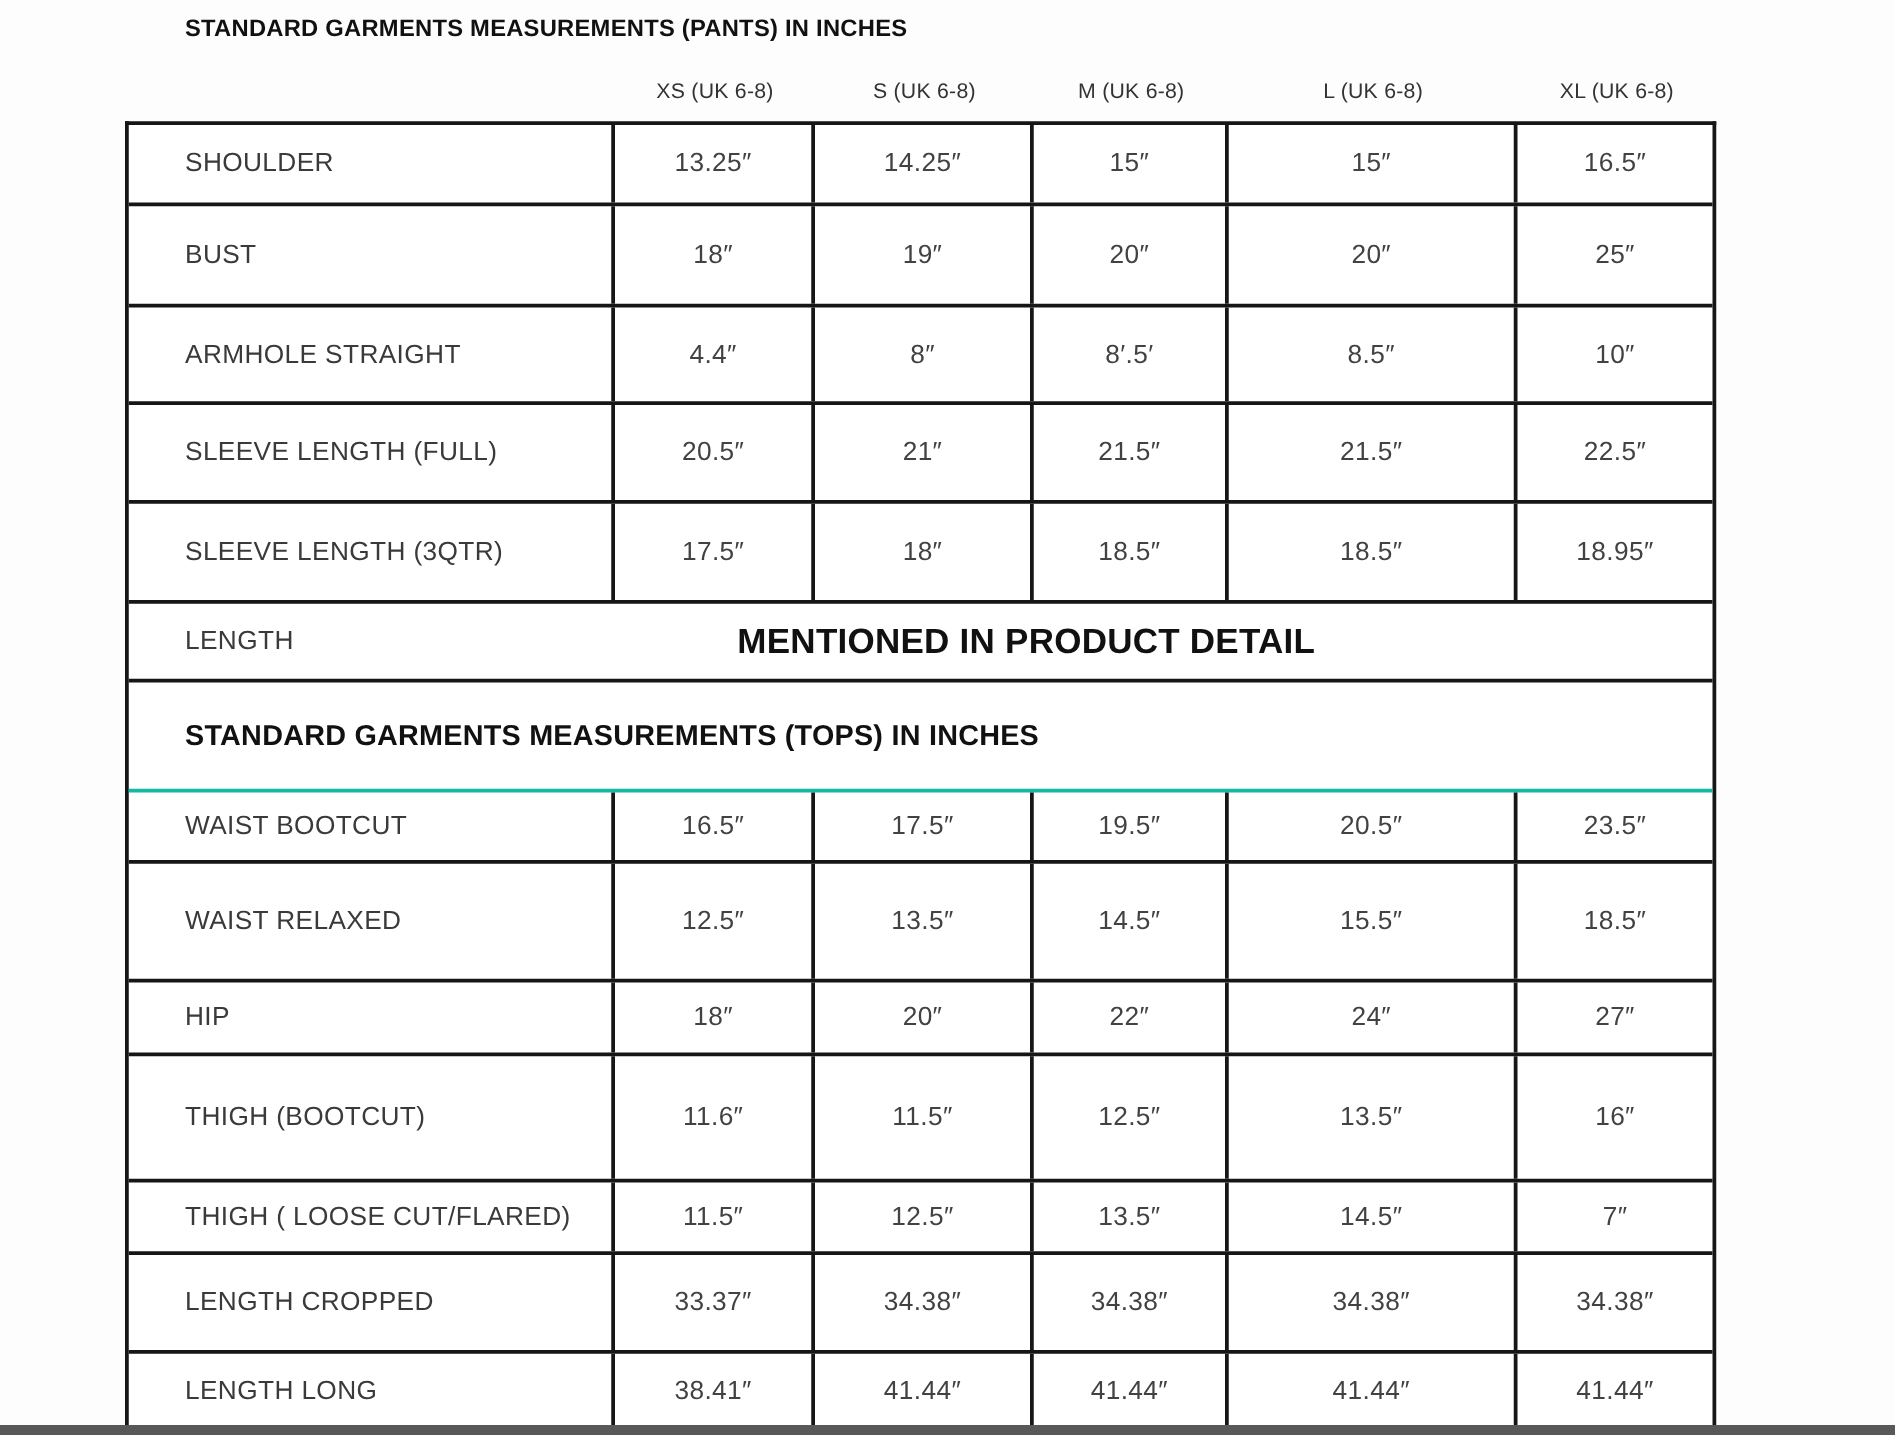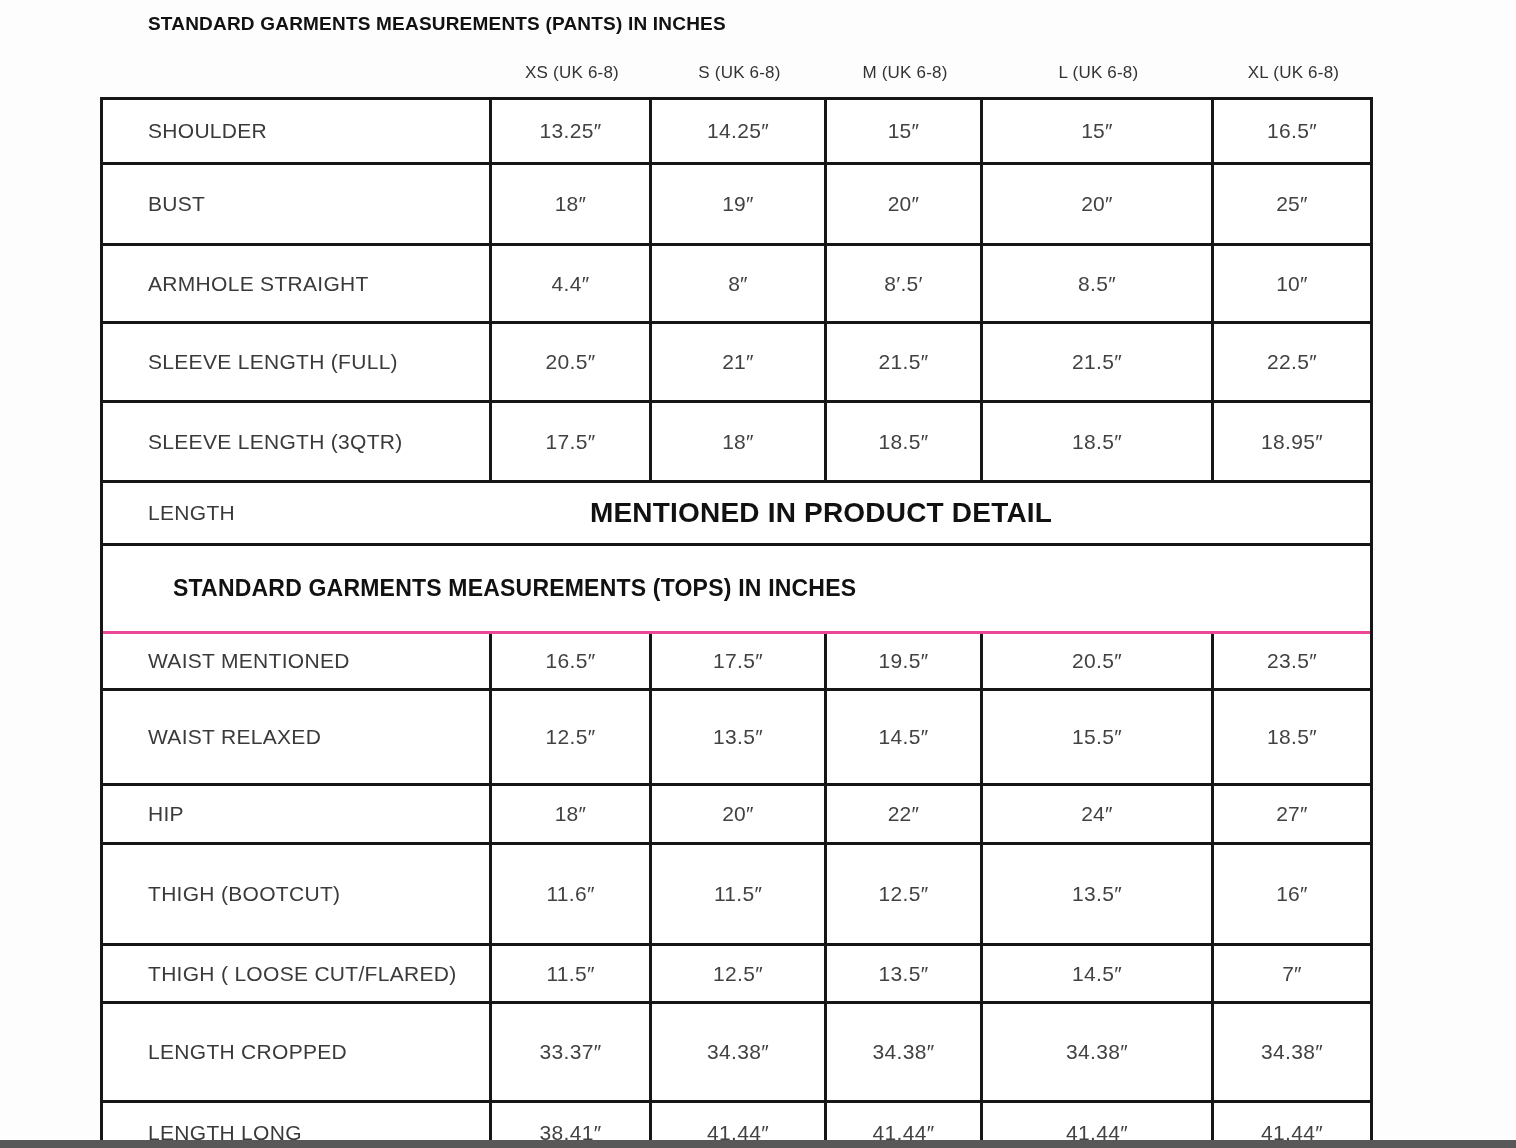--- a/index.html
+++ b/index.html
@@ -96,22 +96,22 @@
     transform: translateX(-110px);
     white-space: nowrap;
   }
 
   
   .title-strip {
     box-sizing: border-box;
     height: 88px;
     display: flex;
     align-items: center;
-    padding-left: 70px;
-    border-bottom: 3px solid #ec4899;
+    padding-left: 45px;
+    border-bottom: 3px solid #14b8a6;
   }
   .title-strip .strip-title {
     font-size: 23px;
     font-weight: 700;
     color: #111;
     letter-spacing: 0.2px;
     white-space: nowrap;
   }
 
   .bottom-bar {
@@ -189,21 +189,21 @@
     <div class="length-row" style="height:63px">
       <div class="cell label">LENGTH</div>
       <div class="length-note">MENTIONED IN PRODUCT DETAIL</div>
     </div>
 
     <div class="title-strip">
       <div class="strip-title">STANDARD GARMENTS MEASUREMENTS (TOPS) IN INCHES</div>
     </div>
 
     <div class="trow" style="height:57px">
-      <div class="cell label bordered">WAIST MENTIONED</div>
+      <div class="cell label bordered">WAIST BOOTCUT</div>
       <div class="cell bordered">16.5″</div>
       <div class="cell bordered">17.5″</div>
       <div class="cell bordered">19.5″</div>
       <div class="cell bordered">20.5″</div>
       <div class="cell">23.5″</div>
     </div>
 
     <div class="trow" style="height:95px">
       <div class="cell label bordered">WAIST RELAXED</div>
       <div class="cell bordered">12.5″</div>
@@ -233,21 +233,21 @@
 
     <div class="trow" style="height:58px">
       <div class="cell label bordered">THIGH ( LOOSE CUT/FLARED)</div>
       <div class="cell bordered">11.5″</div>
       <div class="cell bordered">12.5″</div>
       <div class="cell bordered">13.5″</div>
       <div class="cell bordered">14.5″</div>
       <div class="cell">7″</div>
     </div>
 
-    <div class="trow" style="height:99px">
+    <div class="trow" style="height:79px">
       <div class="cell label bordered">LENGTH CROPPED</div>
       <div class="cell bordered">33.37″</div>
       <div class="cell bordered">34.38″</div>
       <div class="cell bordered">34.38″</div>
       <div class="cell bordered">34.38″</div>
       <div class="cell">34.38″</div>
     </div>
 
     <div class="trow" style="height:60px; border-bottom:none;">
       <div class="cell label bordered">LENGTH LONG</div>

